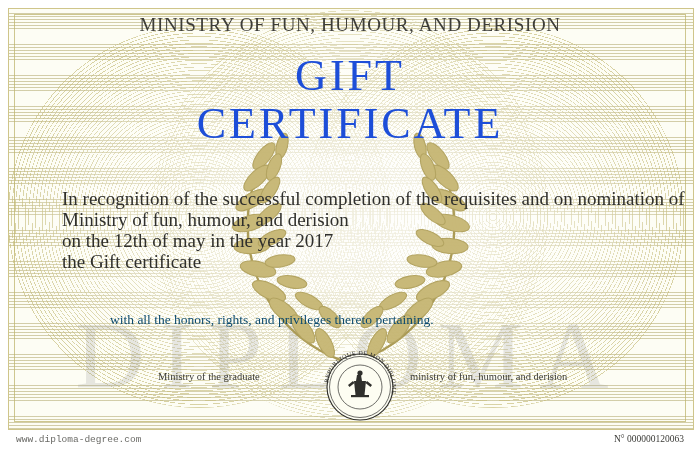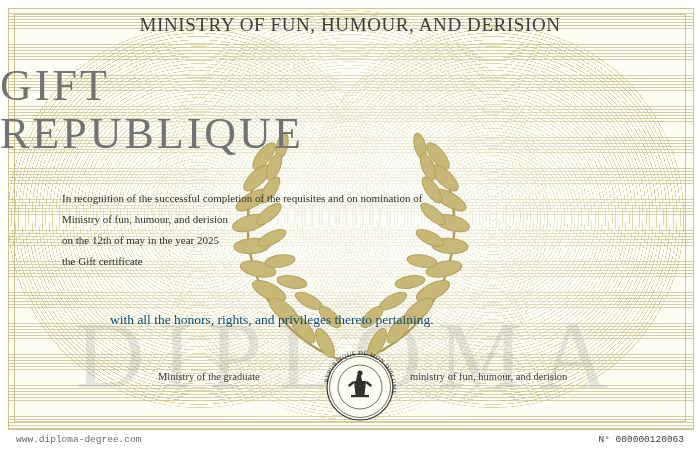--- a/index.html
+++ b/index.html
@@ -91,35 +91,36 @@
     width: 700px;
     text-align: center;
     font-size: 19px;
     color: #3d3d38;
     letter-spacing: 0.6px;
     font-family: "Liberation Serif", serif;
   }
 
   .gift-title {
     position: absolute;
-    left: 0; top: 62px;
-    width: 700px;
-    color: #737373;
+    left: 0; top: 52px;
+    width: 700px;
+    text-align: center;
+    color: #1d4ed8;
     font-family: "Liberation Serif", serif;
     line-height: 1.08;
   }
   .gift-title .l1 { display: block; font-size: 44px; letter-spacing: 3px; }
   .gift-title .l2 { display: block; font-size: 44px; letter-spacing: 3px; }
 
   .body-block {
     position: absolute;
     left: 62px;
     top: 188px;
     width: 560px;
-    font-size: 11px;
+    font-size: 19px;
     color: #2f2f2c;
     line-height: 21px;
     font-family: "Liberation Serif", serif;
   }
   .body-block .line { white-space: nowrap; }
 
   .honors {
     position: absolute;
     left: 110px;
     top: 312px;
@@ -161,21 +162,21 @@
     font-size: 9.5px;
     color: #6a6a66;
     font-family: Liberation Mono, monospace;
   }
   .footer-right {
     position: absolute;
     right: 16px;
     top: 434px;
     font-size: 9.5px;
     color: #3a3a36;
-    font-family: Liberation Mono, monospace;
+    font-family: Liberation Serif, serif;
   }
 </style>
 </head>
 <body>
 
 <div class="page">
 
   <div class="bg-frame"></div>
   <div class="bg-oval left"></div>
   <div class="bg-oval right"></div>
@@ -235,27 +236,27 @@
           <ellipse cx="146" cy="197" rx="14" ry="6" transform="rotate(-44 146 197)"></ellipse>
         </g>
       </g>
     </svg>
   </div>
 
   <div class="ministry-title">MINISTRY OF FUN, HUMOUR, AND DERISION</div>
 
   <div class="gift-title">
     <span class="l1">GIFT</span>
-    <span class="l2">REPUBLIQUE</span>
+    <span class="l2">CERTIFICATE</span>
   </div>
 
   <div class="body-block">
     <div class="line">In recognition of the successful completion of the requisites and on nomination of</div>
     <div class="line">Ministry of fun, humour, and derision</div>
-    <div class="line">on the 12th of may in the year 2025</div>
+    <div class="line">on the 12th of may in the year 2017</div>
     <div class="line">the Gift certificate</div>
   </div>
 
   <div class="honors">with all the honors, rights, and privileges thereto pertaining.</div>
 
   <div class="sig-left">Ministry of the graduate</div>
   <div class="sig-right">ministry of fun, humour, and derision</div>
 
   <div class="seal">
     <svg viewBox="0 0 84 84" width="84" height="84" aria-hidden="true">

